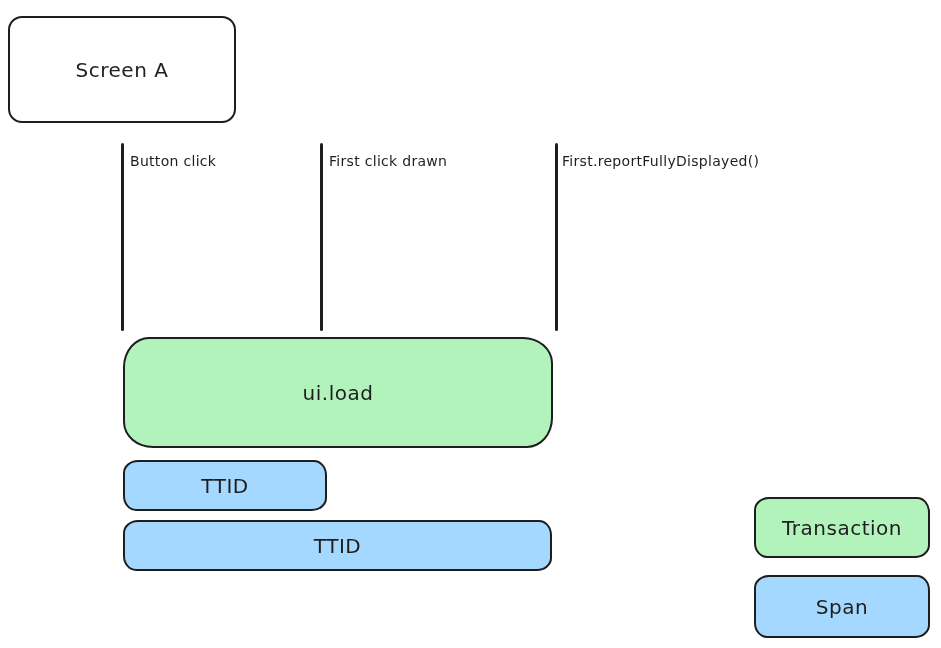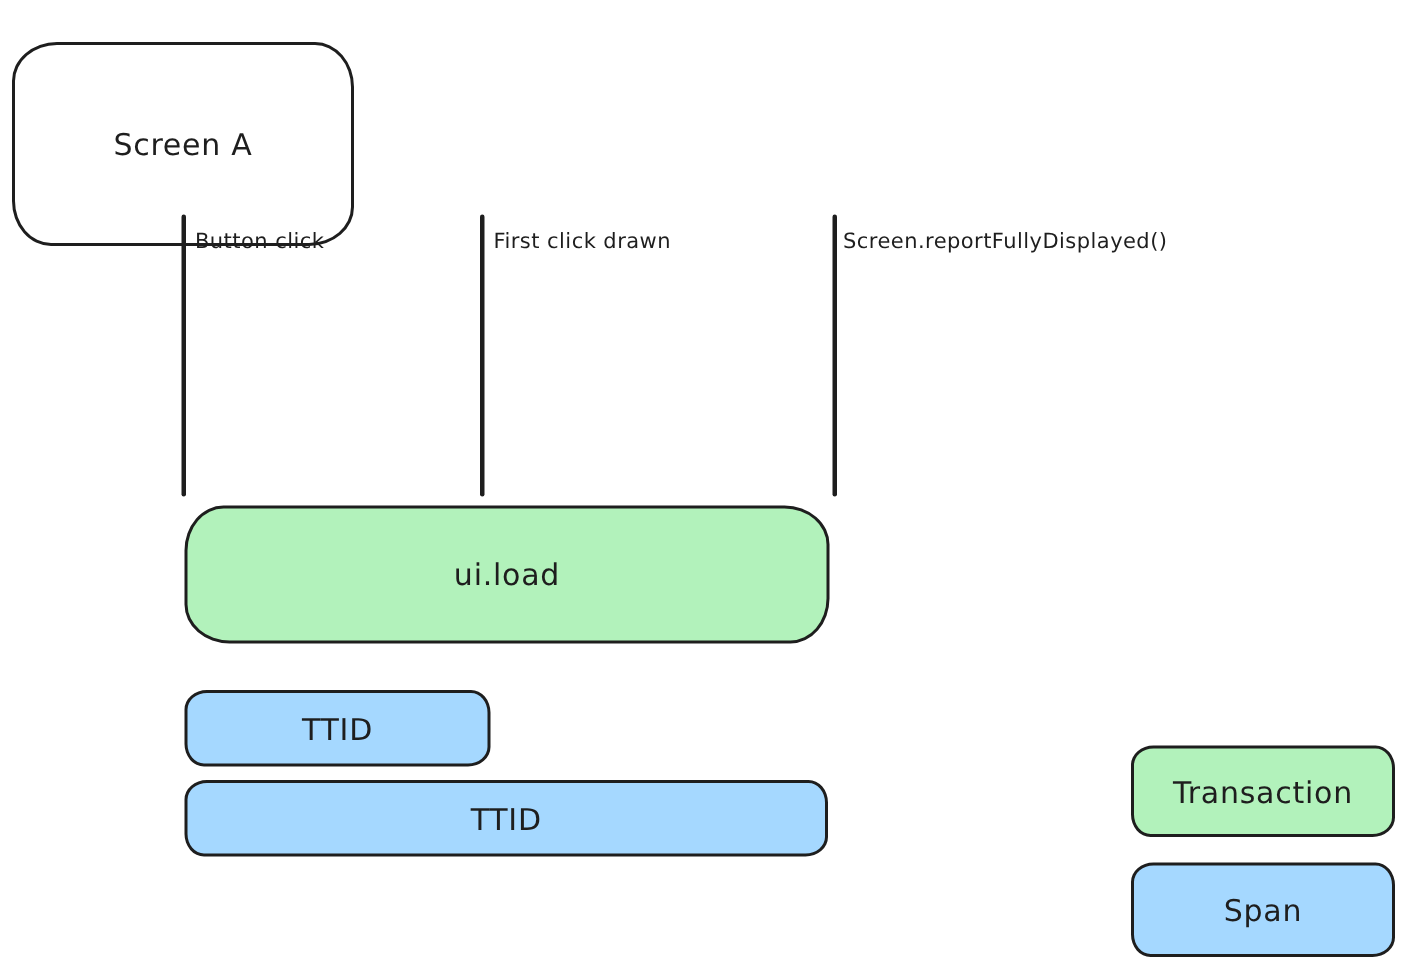--- a/index.html
+++ b/index.html
@@ -25,21 +25,21 @@
     justify-content: center;
     font-size: 20px;
     letter-spacing: 0.5px;
     background: #ffffff;
   }
   
   .round-lg { border-radius: 30px 26px 30px 26px / 26px 30px 26px 30px; }
   .round-md { border-radius: 26px 30px 26px 30px / 30px 26px 30px 26px; }
   .round-sm { border-radius: 15px 13px 15px 13px / 13px 15px 13px 15px; }
 
-  .screen-a { left: 8px;   top: 28px; width: 228px; height: 136px; }
+  .screen-a { left: 8px;   top: 16px; width: 228px; height: 107px; border-radius: 14px; }
   .screen-b { left: 245px; top: 11px; width: 684px; height: 107px; }
 
   .event-line {
     position: absolute;
     width: 3px;
     top: 143px;
     height: 188px;
     background: #1e1e1e;
     border-radius: 2px;
   }
@@ -54,21 +54,21 @@
     letter-spacing: 0.3px;
     white-space: nowrap;
   }
   .label-1 { left: 130px; }
   .label-2 { left: 329px; }
   .label-3 { left: 562px; }
 
   .fill-transaction { background: #b2f2bb; }
   .fill-span        { background: #a5d8ff; }
 
-  .ui-load { left: 123px; top: 337px; width: 430px; height: 92px; }
+  .ui-load { left: 123px; top: 337px; width: 430px; height: 111px; }
   .ttid    { left: 123px; top: 460px; width: 204px; height: 51px; }
   .ttfd    { left: 123px; top: 520px; width: 429px; height: 51px; }
 
   .legend-transaction { left: 754px; top: 497px; width: 176px; height: 61px; }
   .legend-span        { left: 754px; top: 575px; width: 176px; height: 63px; }
 </style>
 </head>
 <body>
 
 <div class="canvas">
@@ -76,21 +76,21 @@
   <div class="box round-lg screen-a">
     <span>Screen A</span>
   </div>
 
   <div class="event-line line-1"></div>
   <div class="event-line line-2"></div>
   <div class="event-line line-3"></div>
 
   <span class="event-label label-1">Button click</span>
   <span class="event-label label-2">First click drawn</span>
-  <span class="event-label label-3">Screen.reportFullyDisplayed()</span>
+  <span class="event-label label-3">First.reportFullyDisplayed()</span>
 
   <div class="box round-md fill-transaction ui-load">
     <span>ui.load</span>
   </div>
   <div class="box round-sm fill-span ttid">
     <span>TTID</span>
   </div>
   <div class="box round-sm fill-span ttfd">
     <span>TTID</span>
   </div>

